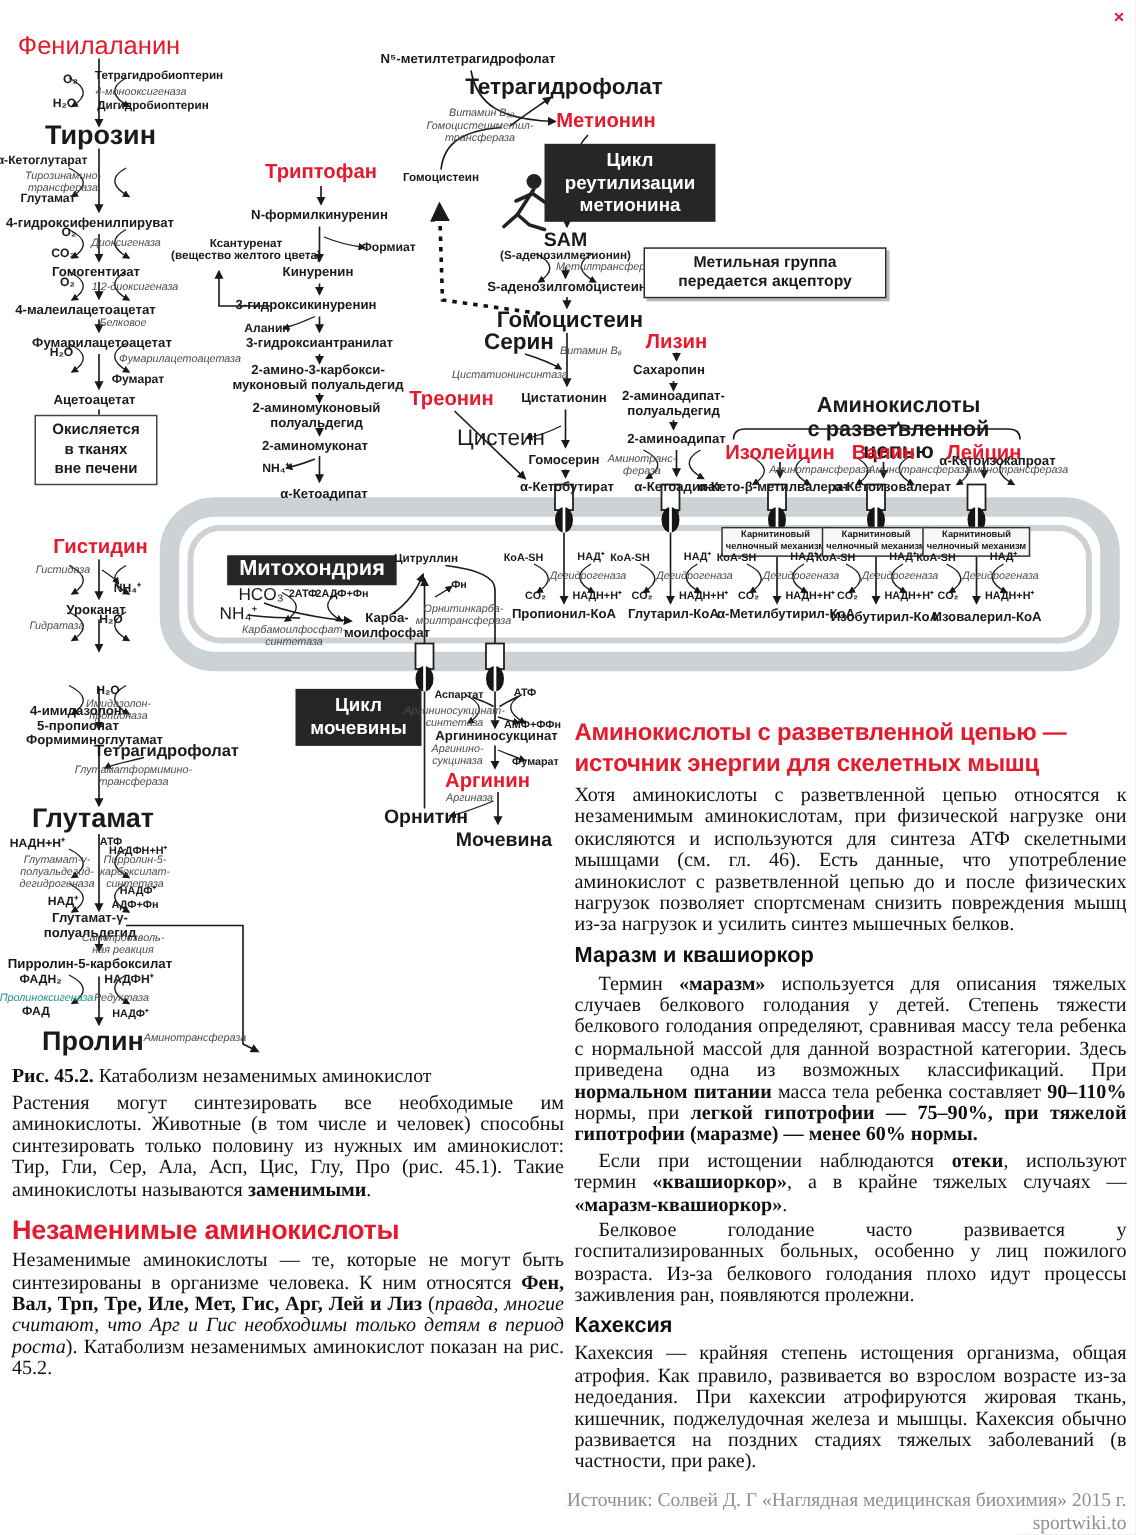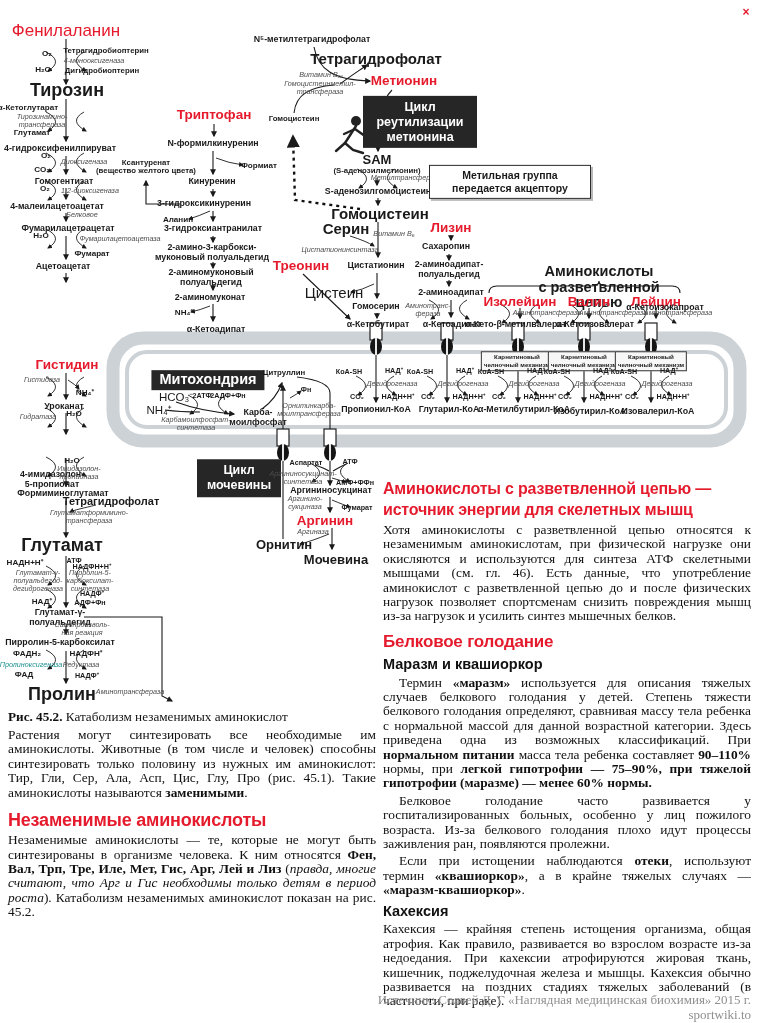--- a/index.html
+++ b/index.html
@@ -255,23 +255,26 @@
         <div class="dl met" style="left: 64px; top: 182px; text-align: center;">Гомогентизат</div>
         <div class="dl cof" style="left: 45px; top: 189px;">O₂</div>
         <div class="dl enz" style="left: 90px; top: 191px;">1,2-диоксигеназа</div>
         <div class="dl met" style="left: 57px; top: 207px;">4-малеилацетоацетат</div>
         <div class="dl enz" style="left: 82px; top: 215px;">Белковое</div>
         <div class="dl met" style="left: 68px; top: 229px;">Фумарилацетоацетат</div>
         <div class="dl cof" style="left: 41px; top: 236px;">H₂O</div>
         <div class="dl enz" style="left: 96px; top: 239px; padding-left: 48px;">Фумарилацетоацетаза</div>
         <div class="dl cof" style="left: 92px; top: 254px;">Фумарат</div>
         <div class="dl met" style="left: 63px; top: 267px;">Ацетоацетат</div>
+        <div class="dl bxl" style="left: 64px; top: 300px; width: 72px;">Окисляется
+в тканях
+вне печени</div>
         <div class="dl r15" style="left: 214px; top: 115px;">Триптофан</div>
         <div class="dl met" style="left: 213px; top: 144px;">N-формилкинуренин</div>
-        <div class="dl met8" style="left: 146px; top: 167px; text-align: center;">Ксантуренат
+        <div class="dl met8" style="left: 164px; top: 167px; text-align: center;">Ксантуренат
 (вещество желтого цвета)</div>
         <div class="dl cof" style="left: 259px; top: 166px;">Формиат</div>
         <div class="dl met" style="left: 212px; top: 182px;">Кинуренин</div>
         <div class="dl met" style="left: 204px; top: 204px;">3-гидроксикинуренин</div>
         <div class="dl cof" style="left: 178px; top: 220px;">Аланин</div>
         <div class="dl met" style="left: 213px; top: 229px;">3-гидроксиантранилат</div>
         <div class="dl met" style="left: 212px; top: 252px;">2-амино-3-карбокси-
 муконовый полуальдегид</div>
         <div class="dl met" style="left: 211px; top: 277px;">2-аминомуконовый
 полуальдегид</div>
@@ -435,25 +438,24 @@
     <div class="cap"><span class="run-b">Рис. 45.2.</span><span> Катаболизм незаменимых аминокислот</span></div>
     <p class="body"><span>Растения могут синтезировать все необходимые им аминокислоты. Животные (в том числе и человек) способны синтезировать только половину из нужных им аминокислот: Тир, Гли, Сер, Ала, Асп, Цис, Глу, Про (рис. 45.1). Такие аминокислоты называются </span><span class="run-b">заменимыми</span><span>.</span></p>
     <h2 class="redh mt2">Незаменимые аминокислоты</h2>
     <p class="body"><span>Незаменимые аминокислоты — те, которые не могут быть синтезированы в организме человека. К ним относятся </span><span class="run-b">Фен, Вал, Трп, Тре, Иле, Мет, Гис, Арг, Лей и Лиз</span><span> (</span><span class="run-i">правда, многие считают, что Арг и Гис необходимы только детям в период роста</span><span>). Катаболизм незаменимых аминокислот показан на рис. 45.2.</span></p>
   </div>
 
   <div class="rcol">
     <h2 class="redh rh1">Аминокислоты с разветвленной цепью —
 источник энергии для скелетных мышц</h2>
     <p class="body"><span>Хотя аминокислоты с разветвленной цепью относятся к незаменимым аминокислотам, при физической нагрузке они окисляются и используются для синтеза АТФ скелетными мышцами (см. гл. 46). Есть данные, что употребление аминокислот с разветвленной цепью до и после физических нагрузок позволяет спортсменам снизить повреждения мышц из-за нагрузок и усилить синтез мышечных белков.</span></p>
-    <h2 class="redh rh2">Белковое голодание</h2>
     <h3 class="subh">Маразм и квашиоркор</h3>
     <p class="body ind"><span>Термин </span><span class="run-b">«маразм»</span><span> используется для описания тяжелых случаев белкового голодания у детей. Степень тяжести белкового голодания определяют, сравнивая массу тела ребенка с нормальной массой для данной возрастной категории. Здесь приведена одна из возможных классификаций. При </span><span class="run-b">нормальном питании</span><span> масса тела ребенка составляет </span><span class="run-b">90–110%</span><span> нормы, при </span><span class="run-b">легкой гипотрофии — 75–90%, при тяжелой гипотрофии (маразме) — менее 60% нормы.</span></p>
+    <p class="body ind"><span>Если при истощении наблюдаются </span><span class="run-b">отеки</span><span>, используют термин </span><span class="run-b">«квашиоркор»</span><span>, а в крайне тяжелых случаях — </span><span class="run-b">«маразм-квашиоркор»</span><span>.</span></p>
     <p class="body ind"><span>Белковое голодание часто развивается у госпитализированных больных, особенно у лиц пожилого возраста. Из-за белкового голодания плохо идут процессы заживления ран, появляются пролежни.</span></p>
-    <p class="body ind"><span>Если при истощении наблюдаются </span><span class="run-b">отеки</span><span>, используют термин </span><span class="run-b">«квашиоркор»</span><span>, а в крайне тяжелых случаях — </span><span class="run-b">«маразм-квашиоркор»</span><span>.</span></p>
     <h3 class="subh">Кахексия</h3>
     <p class="body"><span>Кахексия — крайняя степень истощения организма, общая атрофия. Как правило, развивается во взрослом возрасте из-за недоедания. При кахексии атрофируются жировая ткань, кишечник, поджелудочная железа и мышцы. Кахексия обычно развивается на поздних стадиях тяжелых заболеваний (в частности, при раке).</span></p>
   </div>
 
   <div class="src">
     <div>Источник: Солвей Д. Г «Наглядная медицинская биохимия» 2015 г.</div>
     <div>sportwiki.to</div>
   </div>
 
 </div>

